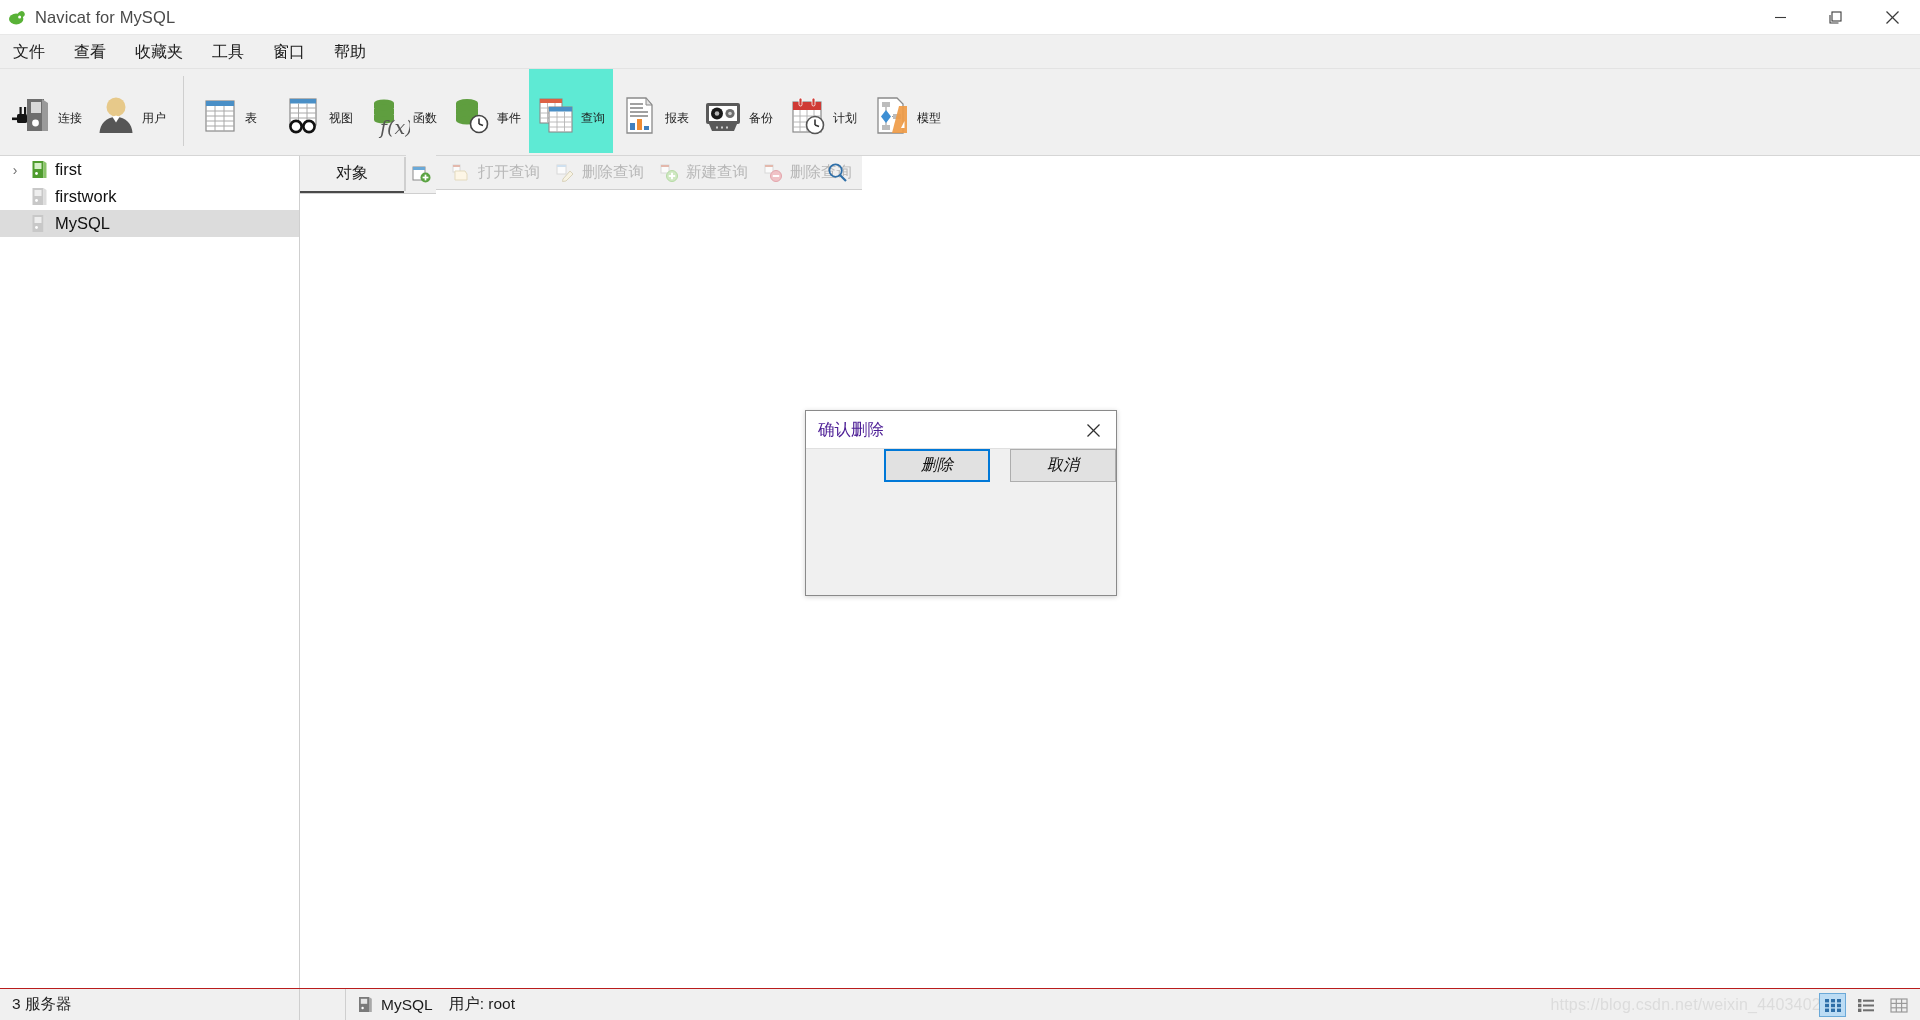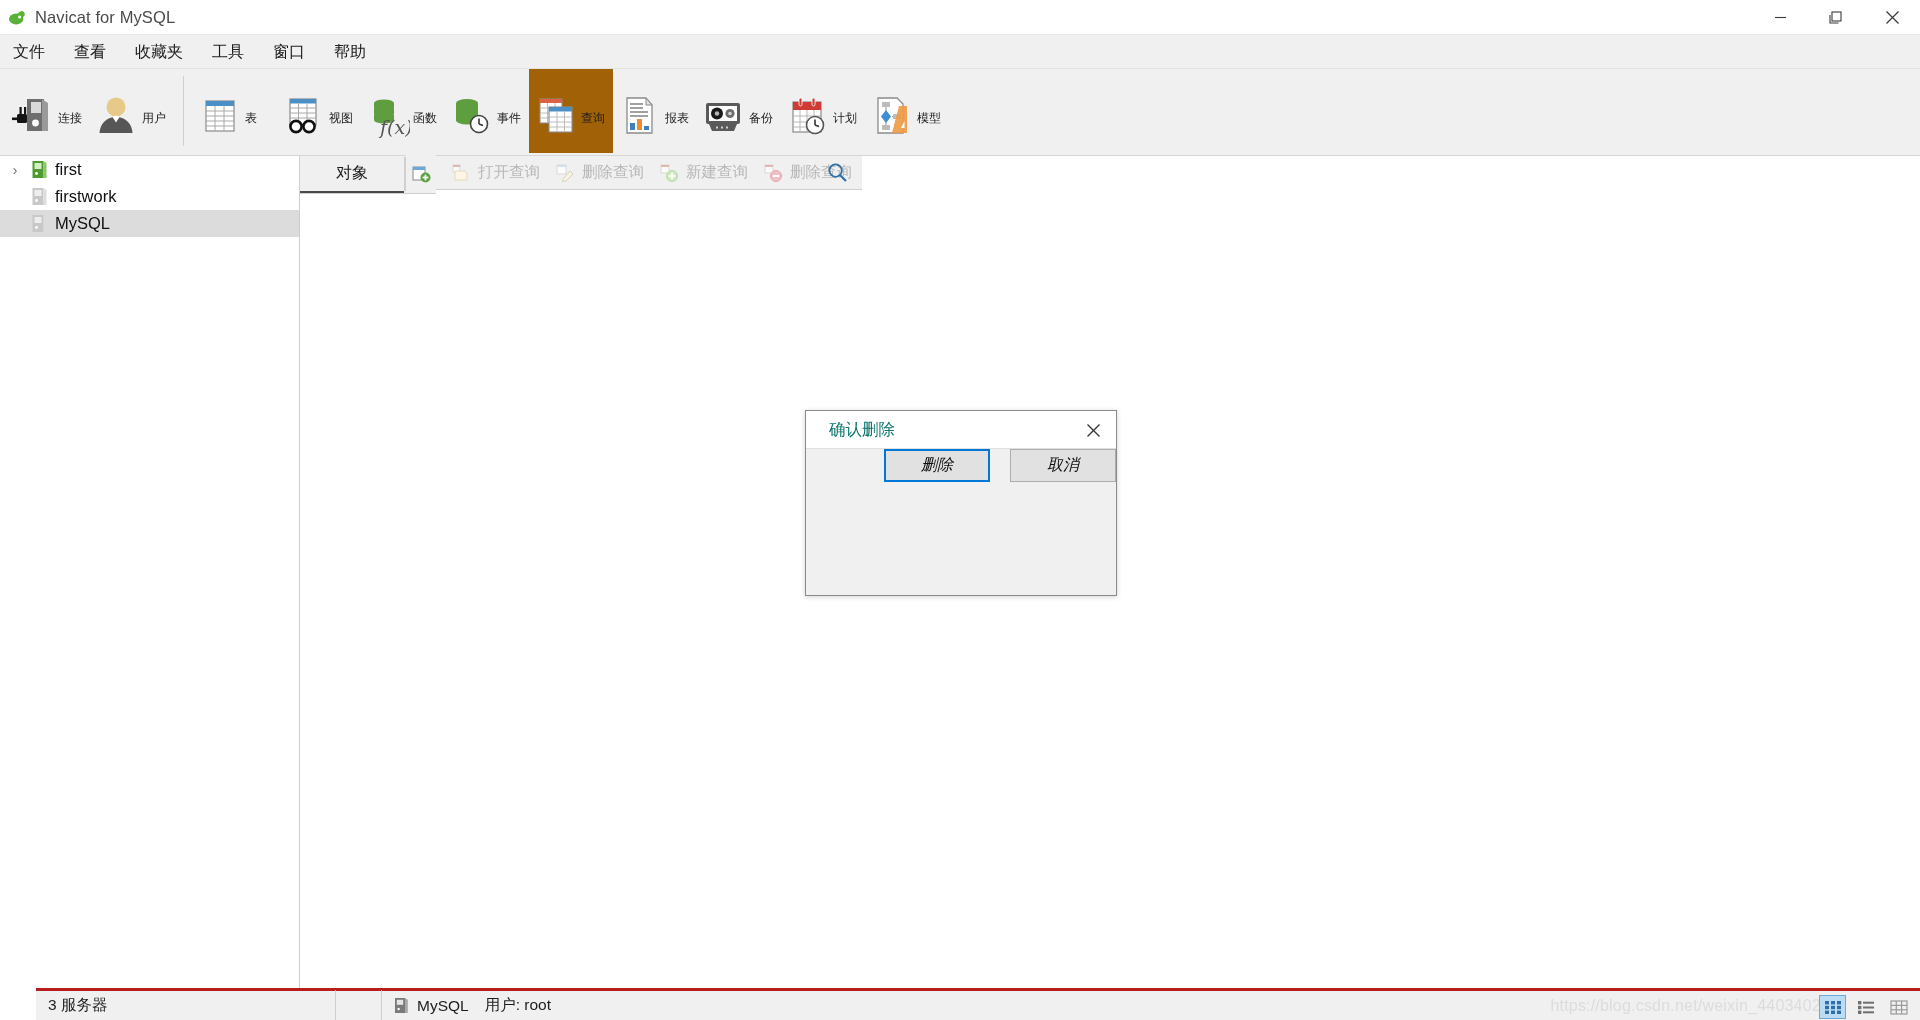--- a/index.html
+++ b/index.html
@@ -63,21 +63,21 @@
     padding-left: 6px;
     border-bottom: 1px solid #d6d6d6;
   }
   .tool-btn {
     width: 84px; height: 84px;
     display: flex; flex-direction: row;
     align-items: center; justify-content: flex-start;
     padding-top: 9px;
     cursor: default;
   }
-  .tool-btn.active { background: #a16207; }
+  .tool-btn.active { background: #5eead4; }
   .tool-ico {
     height: 48px; width: 52px;
     display: flex; align-items: center; justify-content: center;
   }
   .tool-label {
     font-size: 12px; color: #1c1c1c; margin-top: 4px; line-height: 1;
   }
   .tool-sep {
     width: 1px; height: 70px; background: #cfcfcf;
     margin: 7px 9px 0 9px;
@@ -157,25 +157,24 @@
     position: absolute; right: 14px; top: 50%; transform: translateY(-50%);
     width: 22px; height: 22px; display: flex; align-items: center; justify-content: center;
   }
 
   .content-area { flex: 1; background: #ffffff; position: relative; }
 
   
   .statusbar {
     height: 23px; min-height: 32px;
     background: #f0f0f0;
-    border-top: 3px solid #b91c1c;
+    border-top: 1px solid #b91c1c;
     display: flex; align-items: center;
     font-size: 15.5px; color: #1c1c1c;
     position: relative;
-    margin-left: 36px;
   }
   .status-cell {
     height: 32px; display: flex; align-items: center;
     padding: 0 12px;
   }
   .status-cell.sep { border-right: 1px solid #cfcfcf; }
   .status-spacer { width: 46px; height: 32px; border-right: 1px solid #cfcfcf; }
   .status-right {
     position: absolute; right: 8px; top: 0; height: 32px;
     display: flex; align-items: center; gap: 6px;
@@ -199,22 +198,22 @@
     background: #f0f0f0;
     border: 1px solid #8a8a8a;
     box-shadow: 0 1px 5px rgba(0,0,0,.18);
     display: flex; flex-direction: column;
     z-index: 50;
   }
   .dlg-title {
     height: 38px; min-height: 38px;
     background: #ffffff;
     display: flex; align-items: center;
-    padding-left: 23px;
-    font-size: 16.5px; color: #0f766e;
+    padding-left: 12px;
+    font-size: 16.5px; color: #4c1d95;
     position: relative;
     border-bottom: 1px solid #e0e0e0;
   }
   .dlg-close {
     position: absolute; right: 0; top: 0;
     width: 46px; height: 38px;
     display: flex; align-items: center; justify-content: center;
     color: #303030;
   }
   .dlg-body {

